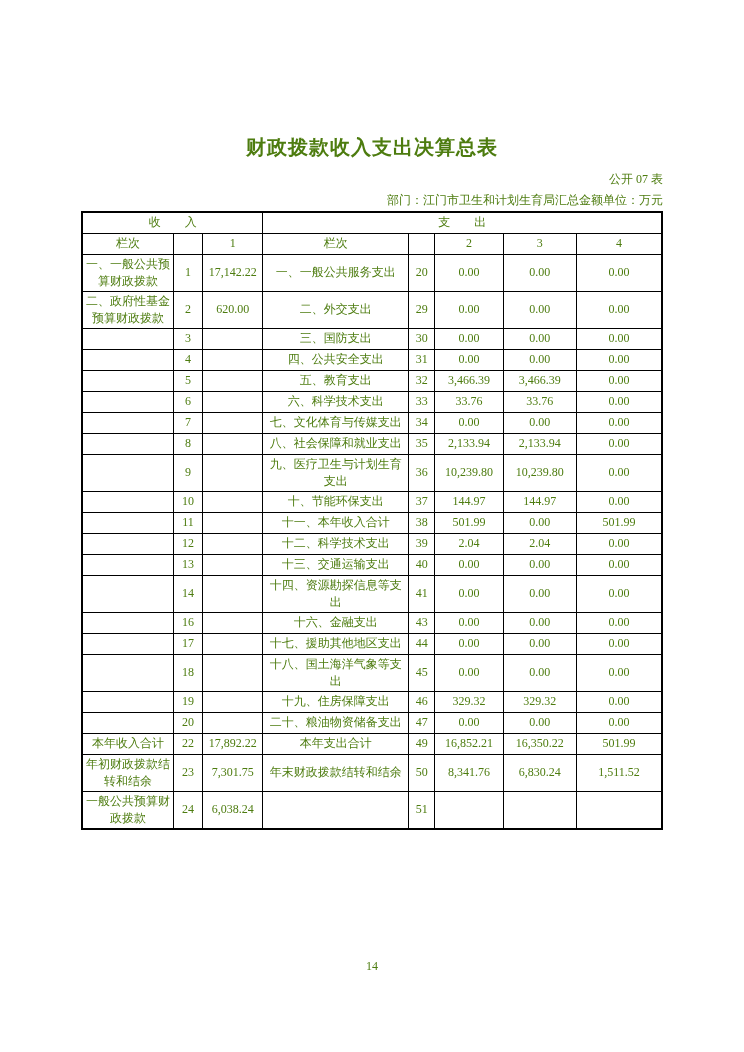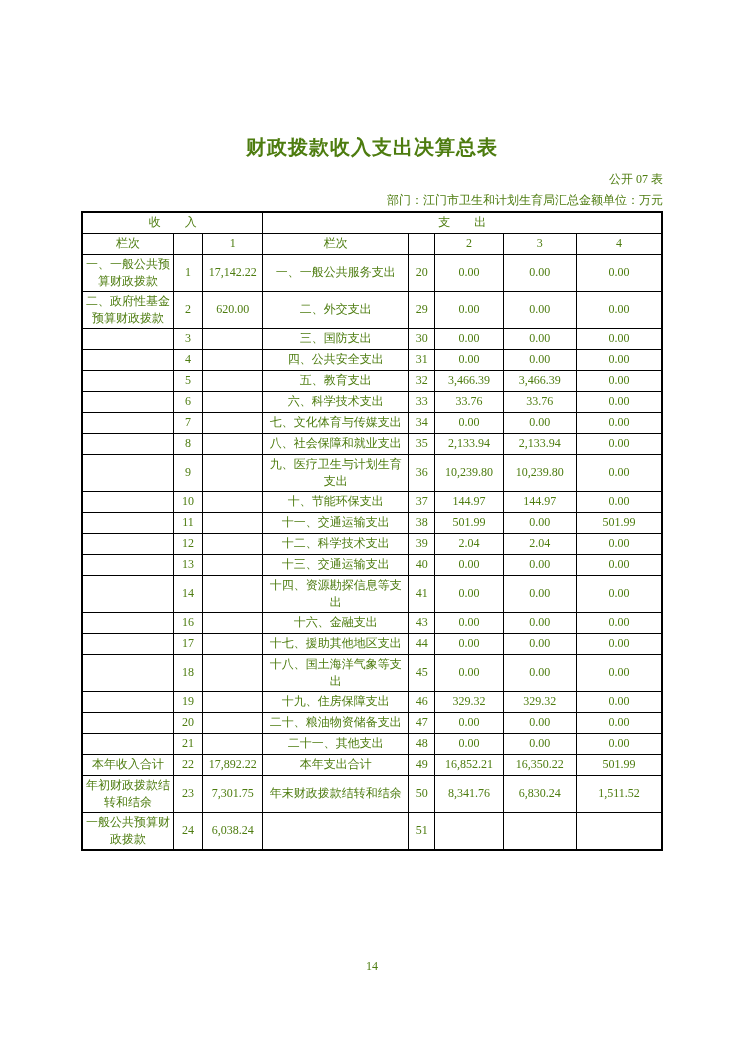--- a/index.html
+++ b/index.html
@@ -215,21 +215,21 @@
             <td>十、节能环保支出</td>
             <td>37</td>
             <td>144.97</td>
             <td>144.97</td>
             <td>0.00</td>
           </tr>
           <tr>
             <td></td>
             <td>11</td>
             <td></td>
-            <td>十一、交通运输支出</td>
+            <td>十一、本年收入合计</td>
             <td>38</td>
             <td>501.99</td>
             <td>0.00</td>
             <td>501.99</td>
           </tr>
           <tr>
             <td></td>
             <td>12</td>
             <td></td>
             <td>十二、科学技术支出</td>
@@ -297,30 +297,20 @@
             <td>329.32</td>
             <td>329.32</td>
             <td>0.00</td>
           </tr>
           <tr>
             <td></td>
             <td>20</td>
             <td></td>
             <td>二十、粮油物资储备支出</td>
             <td>47</td>
-            <td>0.00</td>
-            <td>0.00</td>
-            <td>0.00</td>
-          </tr>
-          <tr>
-            <td></td>
-            <td>21</td>
-            <td></td>
-            <td>二十一、其他支出</td>
-            <td>48</td>
             <td>0.00</td>
             <td>0.00</td>
             <td>0.00</td>
           </tr>
           <tr>
             <td class="bold">本年收入合计</td>
             <td>22</td>
             <td>17,892.22</td>
             <td class="bold">本年支出合计</td>
             <td>49</td>

